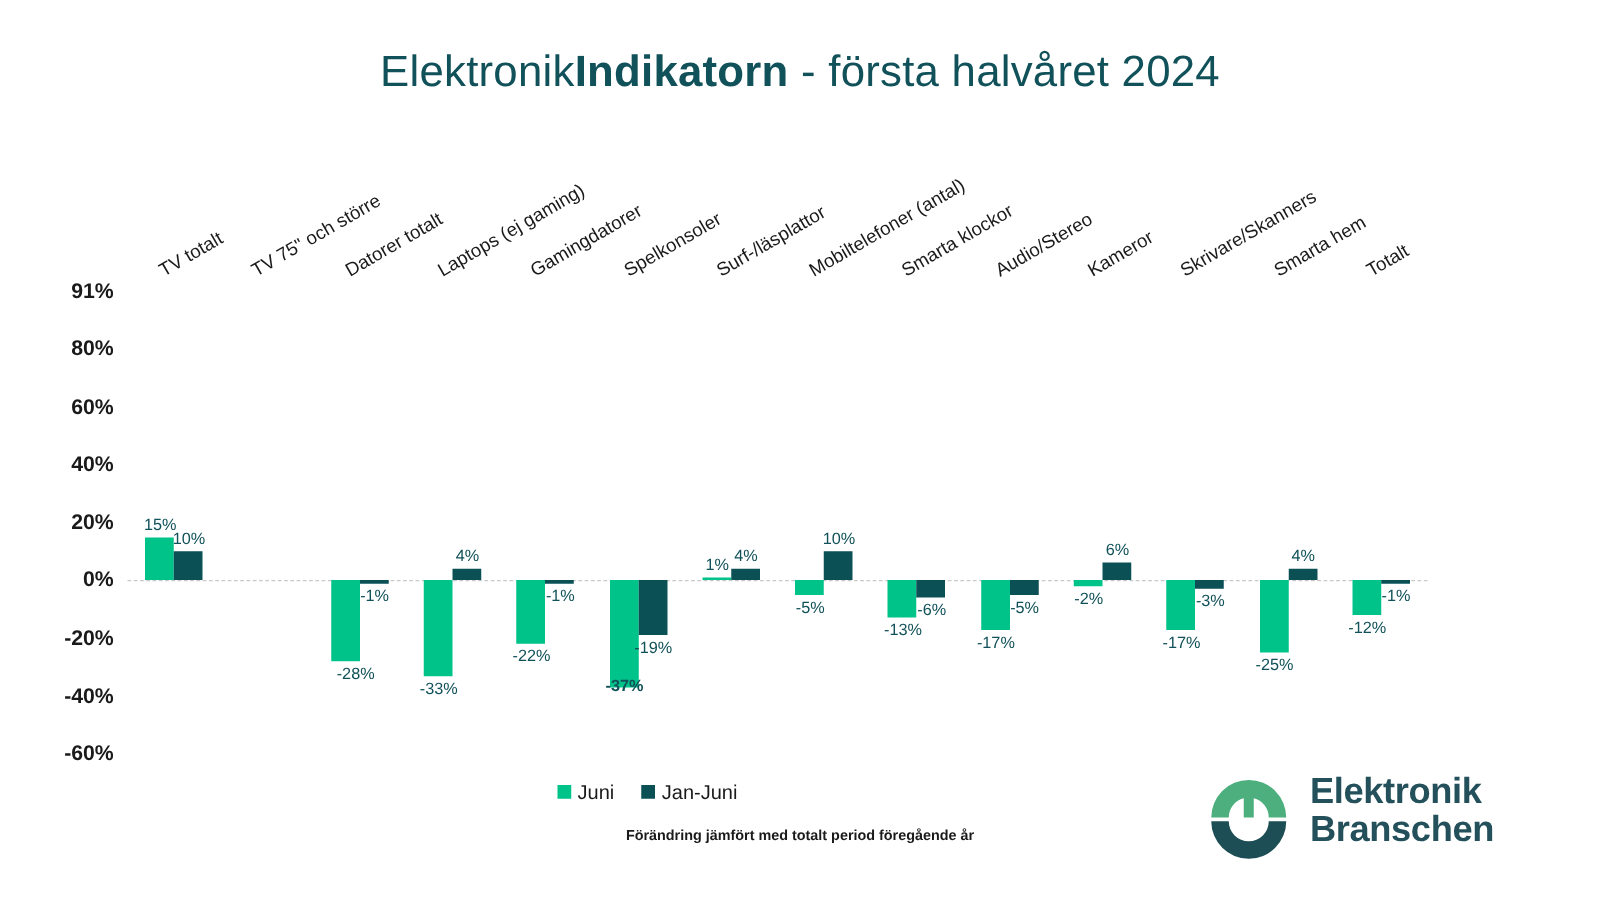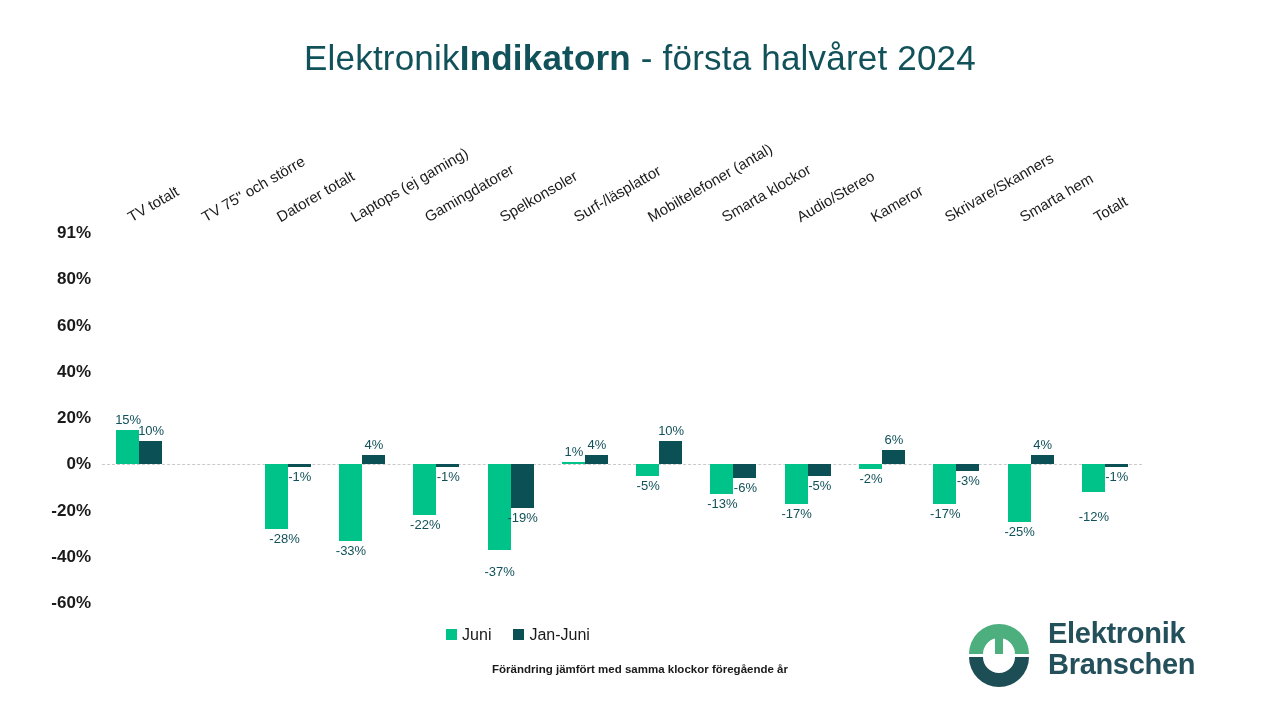--- a/index.html
+++ b/index.html
@@ -226,21 +226,21 @@
       <div class="bar-label janjuni-lbl" style="top: 204px;">4%</div>
     </div>
     <div class="bar-group" style="left: 311.286px; width: 46px;">
       <div class="bar juni" style="top: 231.25px; height: 50.875px; background: rgb(0, 195, 137);"></div>
       <div class="bar-label juni-lbl" style="top: 284.125px;">-22%</div>
       <div class="bar janjuni" style="top: 231.25px; height: 2.3125px; background: rgb(11, 80, 85);"></div>
       <div class="bar-label janjuni-lbl" style="top: 235.562px;">-1%</div>
     </div>
     <div class="bar-group" style="left: 385.571px; width: 46px;">
       <div class="bar juni" style="top: 231.25px; height: 85.5625px; background: rgb(0, 195, 137);"></div>
-      <div class="bar-label juni-lbl" style="top: 331px;">-37%</div>
+      <div class="bar-label juni-lbl" style="top: 308px; font-weight: bold;">-37%</div>
       <div class="bar janjuni" style="top: 231.25px; height: 43.9375px; background: rgb(11, 80, 85);"></div>
       <div class="bar-label janjuni-lbl" style="top: 277.188px;">-19%</div>
     </div>
     <div class="bar-group" style="left: 459.857px; width: 46px;">
       <div class="bar juni" style="top: 228.938px; height: 2.3125px; background: rgb(0, 195, 137);"></div>
       <div class="bar-label juni-lbl" style="top: 210.938px;">1%</div>
       <div class="bar janjuni" style="top: 222px; height: 9.25px; background: rgb(11, 80, 85);"></div>
       <div class="bar-label janjuni-lbl" style="top: 204px;">4%</div>
     </div>
     <div class="bar-group" style="left: 534.143px; width: 46px;">
@@ -274,29 +274,29 @@
       <div class="bar-label janjuni-lbl" style="top: 240.188px;">-3%</div>
     </div>
     <div class="bar-group" style="left: 905.571px; width: 46px;">
       <div class="bar juni" style="top: 231.25px; height: 57.8125px; background: rgb(0, 195, 137);"></div>
       <div class="bar-label juni-lbl" style="top: 291.062px;">-25%</div>
       <div class="bar janjuni" style="top: 222px; height: 9.25px; background: rgb(11, 80, 85);"></div>
       <div class="bar-label janjuni-lbl" style="top: 204px;">4%</div>
     </div>
     <div class="bar-group" style="left: 979.857px; width: 46px;">
       <div class="bar juni" style="top: 231.25px; height: 27.75px; background: rgb(0, 195, 137);"></div>
-      <div class="bar-label juni-lbl" style="top: 276px;">-12%</div>
+      <div class="bar-label juni-lbl" style="top: 261px;">-12%</div>
       <div class="bar janjuni" style="top: 231.25px; height: 2.3125px; background: rgb(11, 80, 85);"></div>
       <div class="bar-label janjuni-lbl" style="top: 235.562px;">-1%</div>
     </div>
   </div>
 
 <div id="legend"><span class="legend-item"><span class="swatch juni" style="background: rgb(0, 195, 137);"></span><span>Juni</span></span><span class="legend-item"><span class="swatch janjuni" style="background: rgb(11, 80, 85);"></span><span>Jan-Juni</span></span></div>
 
-<div id="footnote">Förändring jämfört med samma klockor föregående år</div>
+<div id="footnote">Förändring jämfört med totalt period föregående år</div>
 
 <div id="logo">
   <svg id="logo-mark" width="72" height="72" viewBox="0 0 72 72">
     <path d="M36 6 A30 30 0 0 1 66 36 L52 36 A16 16 0 0 0 40 20.6 L40 36 L32 36 L32 20.6 A16 16 0 0 0 20 36 L6 36 A30 30 0 0 1 36 6 Z" fill="#4CAF7D"></path>
     <path d="M6 39 L20 39 A16 16 0 0 0 52 39 L66 39 A30 30 0 0 1 6 39 Z" fill="#1D4E55"></path>
   </svg>
   <div id="logo-text">
     <div>Elektronik</div>
     <div>Branschen</div>
   </div>

